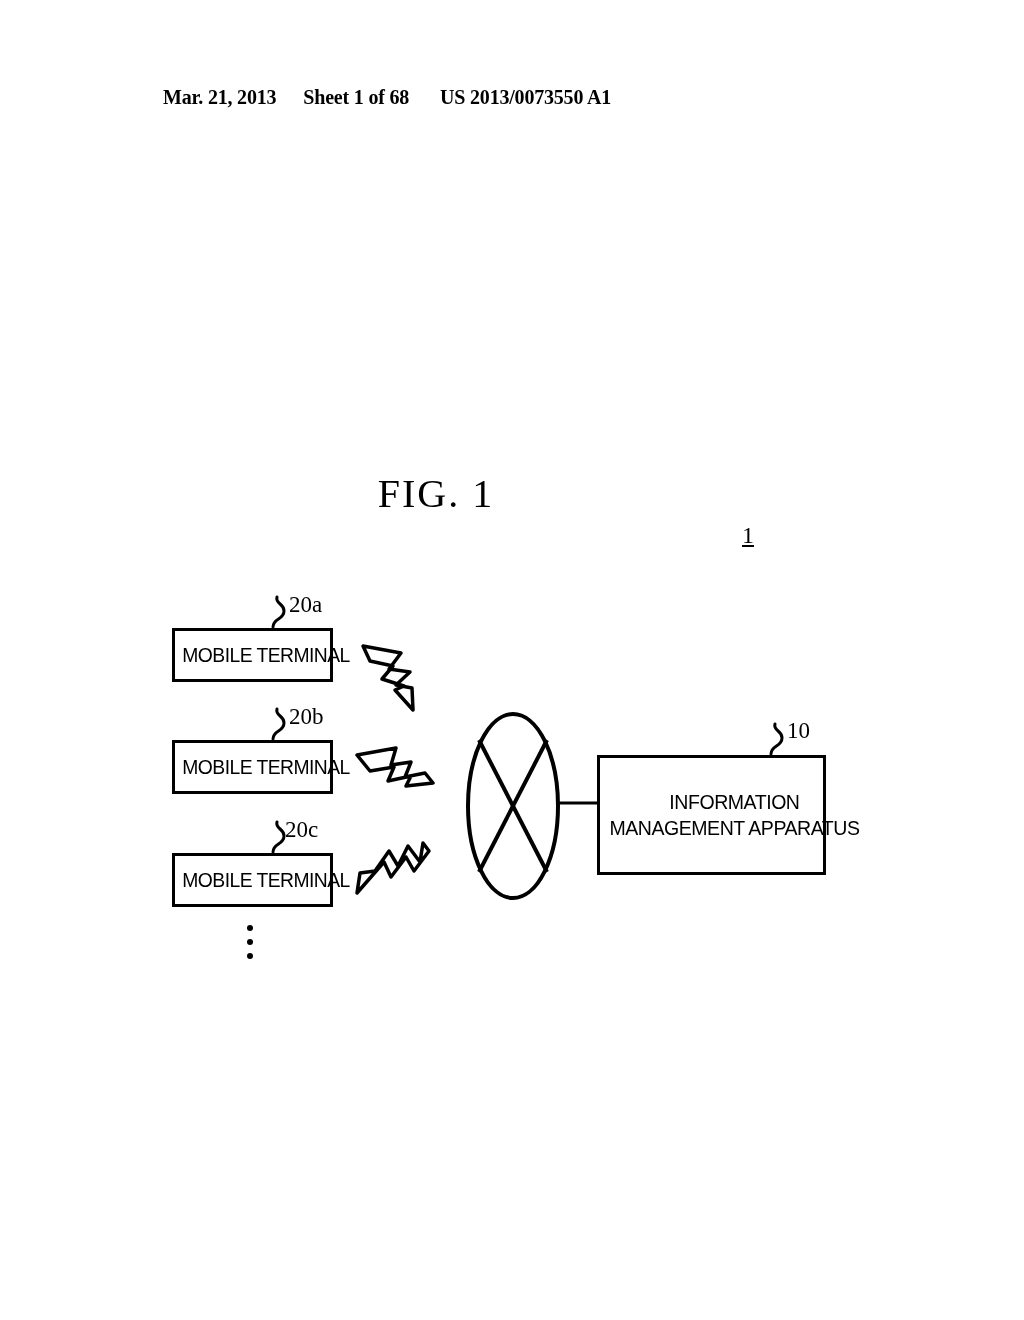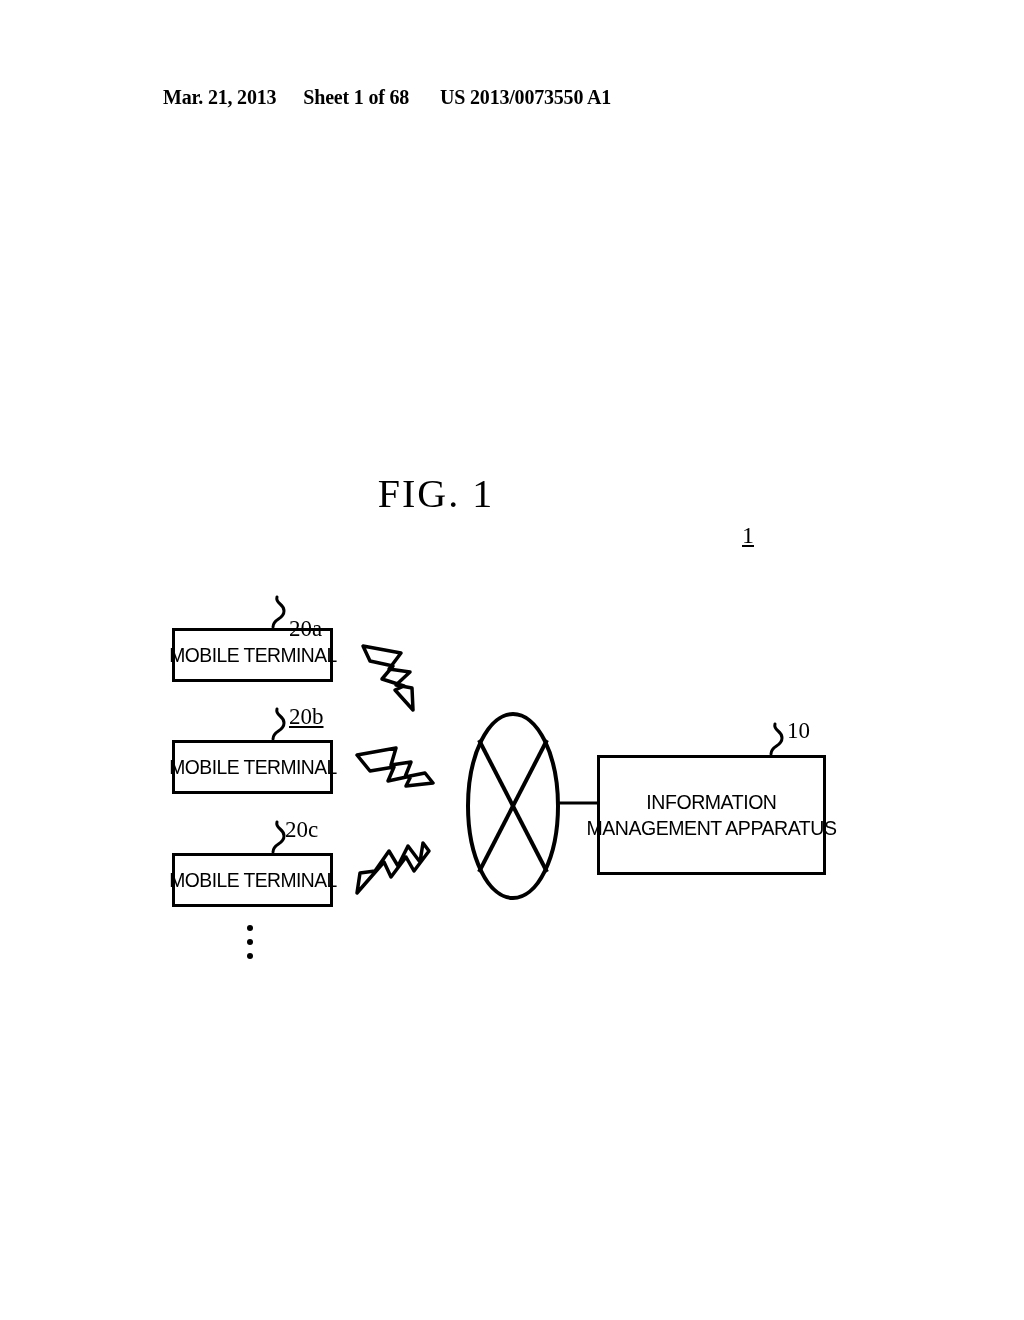--- a/index.html
+++ b/index.html
@@ -71,21 +71,21 @@
   }
 
   
   .node-box {
     position: absolute;
     border: 3px solid #000;
     background: #fff;
     box-sizing: border-box;
     display: flex;
     align-items: center;
-    justify-content: center;
+    justify-content: flex-start;
     text-align: center;
   }
   .term-label {
     font-family: "Liberation Sans", sans-serif;
     font-size: 21px;
     letter-spacing: -0.6px;
     transform: scaleX(0.92);
     white-space: nowrap;
   }
   .apparatus-label {
@@ -102,22 +102,22 @@
   #box-20c { left: 172px; top: 853px;  width: 161px; height: 54px; }
   #box-10  { left: 597px; top: 755px;  width: 229px; height: 120px; }
 
   
   .ref-num {
     position: absolute;
     font-family: "Liberation Serif", serif;
     font-size: 23px;
     white-space: nowrap;
   }
-  #ref-20a { left: 289px; top: 592px; margin-top: 24px; }
-  #ref-20b { left: 289px; top: 704px; text-decoration: underline; }
+  #ref-20a { left: 289px; top: 592px; }
+  #ref-20b { left: 289px; top: 704px; }
   #ref-20c { left: 285px; top: 817px; }
   #ref-10  { left: 787px; top: 718px; }
 
   
   .vdots {
     position: absolute;
     left: 247px;
     top: 925px;
     width: 10px;
     height: 46px;

